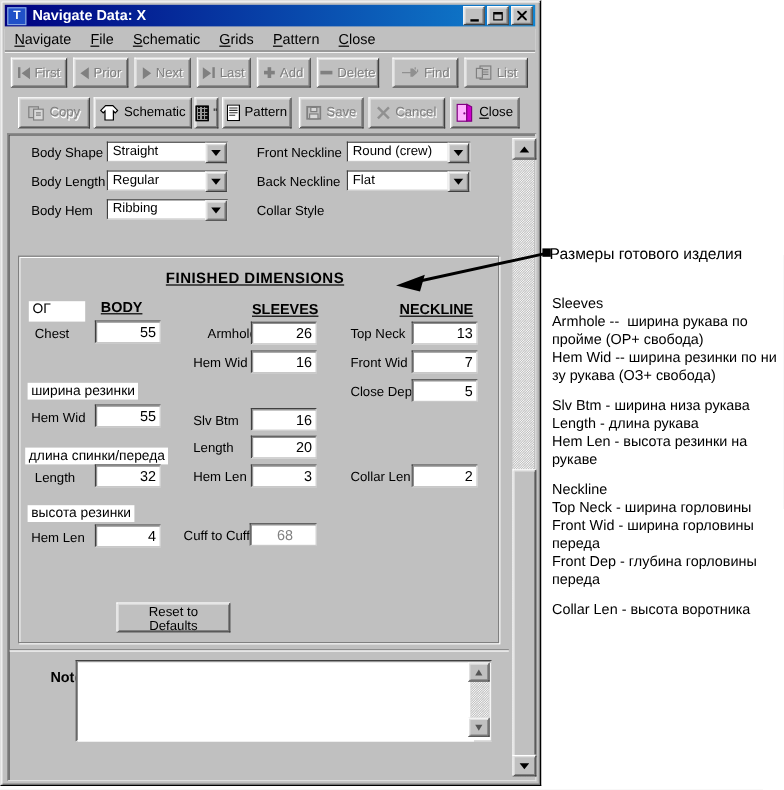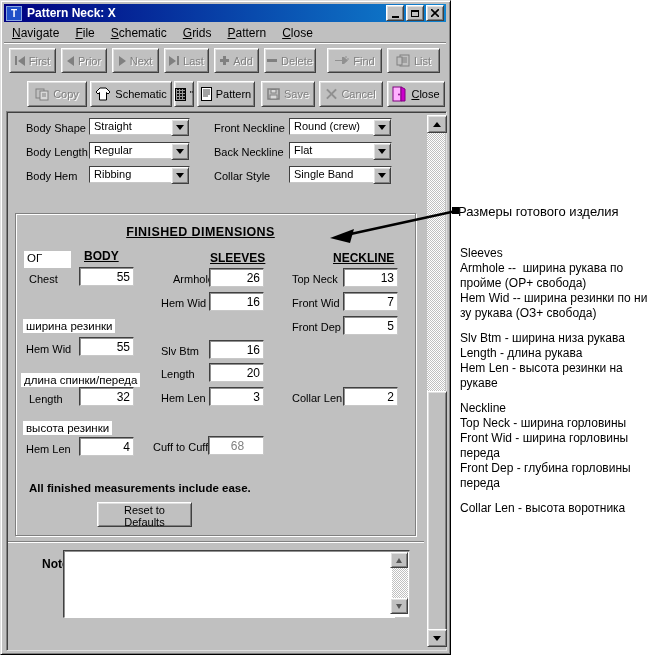--- a/index.html
+++ b/index.html
@@ -108,21 +108,21 @@
 </style>
 </head>
 <body>
 
 <div class="canvas">
 
   <div class="window">
 
     <div class="titlebar">
       <span class="app-ico">T</span>
-      <span class="title">Pattern Neck: X</span>
+      <span class="title">Navigate Data: X</span>
       <span class="tb-btns">
         <span class="tb-btn r">
             <span class="g-min"></span>
           </span>
         <span class="tb-btn r">
             <span class="g-max"></span>
           </span>
         <span class="tb-btn r">
           <svg width="8" height="8">
               <path d="M0 0 L8 8 M8 0 L0 8" stroke="#000" stroke-width="1.6"></path>
@@ -185,21 +185,21 @@
       <button class="tbtn r dis" style="width:53px">
         <svg width="14" height="13">
           <rect x="4" y="1" width="9" height="11" fill="#c0c0c0" stroke="#808080"></rect>
           <path d="M6 4 h5 M6 6 h5 M6 8 h5" stroke="#808080"></path>
           <rect x="1" y="3" width="5" height="8" fill="#c0c0c0" stroke="#808080"></rect>
         </svg>
         <span class="lbl">List</span>
       </button>
     </div>
 
-    <div class="abs" style="left:16px;top:80px;width:483px;height:26px">
+    <div class="abs" style="left:4px;top:80px;width:483px;height:26px">
       <button class="tbtn tbtn2 r dis" style="left:10px;width:60px">
         <svg width="14" height="13">
           <rect x="1" y="1" width="8" height="9" fill="#c0c0c0" stroke="#808080"></rect>
           <rect x="5" y="3" width="8" height="9" fill="#d8d8d8" stroke="#808080"></rect>
           <path d="M7 6 h4 M7 8 h4" stroke="#808080"></path>
         </svg>
         <span class="lbl">Copy</span>
       </button>
       <button class="tbtn tbtn2 r" style="left:73px;width:82px">
         <svg width="16" height="14" viewBox="0 0 16 14">
@@ -273,29 +273,23 @@
     </div>
 
     <span class="flabel" style="left:25px;top:169px">Body Hem</span>
     <div class="combo" style="left:88px;top:165px;width:101px">
       <span class="val">Ribbing</span>
       <span class="combo-btn r">
           <span class="dn"></span>
         </span>
     </div>
     <span class="flabel" style="left:213px;top:169px">Collar Style</span>
-    <div class="combo" style="left:288px;top:165px;width:103px">
-      <span class="val">Single Band</span>
-      <span class="combo-btn r">
-          <span class="dn"></span>
-        </span>
-    </div>
 
     <div class="abs etched" style="left:14px;top:212px;width:399px;height:321px"></div>
-    <div class="abs fd-title" style="left:16px;top:224px;width:367px">FINISHED DIMENSIONS</div>
+    <div class="abs fd-title" style="left:28px;top:224px;width:367px">FINISHED DIMENSIONS</div>
 
     <span class="abs col-h" style="left:83px;top:248px">BODY</span>
     <span class="abs col-h" style="left:209px;top:250px">SLEEVES</span>
     <span class="abs col-h" style="left:332px;top:250px">NECKLINE</span>
 
     <span class="rubox" style="left:23px;top:250px;width:47px;height:17px">ОГ</span>
     <span class="rubox" style="left:22px;top:318px">ширина резинки</span>
     <span class="rubox" style="left:20px;top:372px">длина спинки/переда</span>
     <span class="rubox" style="left:22px;top:420px">высота резинки</span>
 
@@ -318,26 +312,25 @@
     <input class="input field" style="left: 208px; top: 362px;" value="20">
     <span class="flabel" style="left:160px;top:391px">Hem Len</span>
     <input class="input field" style="left: 208px; top: 386px;" value="3">
     <span class="flabel" style="left:152px;top:440px">Cuff to Cuff</span>
     <input class="input field cuff" style="left: 207px; top: 435px; width: 56px;" value="68">
 
     <span class="flabel" style="left:291px;top:272px">Top Neck</span>
     <input class="input field" style="left: 342px; top: 267px;" value="13">
     <span class="flabel" style="left:291px;top:296px">Front Wid</span>
     <input class="input field" style="left: 342px; top: 291px;" value="7">
-    <span class="flabel" style="left:291px;top:320px">Front Dep</span>
+    <span class="flabel" style="left:291px;top:320px">Close Dep</span>
     <input class="input field" style="left: 342px; top: 315px;" value="5">
     <span class="flabel" style="left:291px;top:391px">Collar Len</span>
     <input class="input field" style="left: 342px; top: 386px;" value="2">
 
-    <span class="abs ease" style="left:28px;top:481px">All finished measurements include ease.</span>
     <button class="abs r" style="left:96px;top:501px;width:95px;height:25px;font-family:inherit;font-size:11px">Reset to Defaults</button>
 
     <div class="abs hr-etched" style="left:7px;top:540px;width:416px"></div>
     <span class="abs notes-lbl" style="left:13px;top:556px">Notes:</span>
     <div class="abs field" style="left:62px;top:549px;width:345px;height:66px">
       <textarea class="notes-ta" style=""></textarea>
       <div class="abs dither" style="right:1px;top:1px;width:16px;height:62px">
         <span class="ta-btn r" style="top:0">
             <span class="up" style="border-bottom-color:#555"></span>
           </span>

